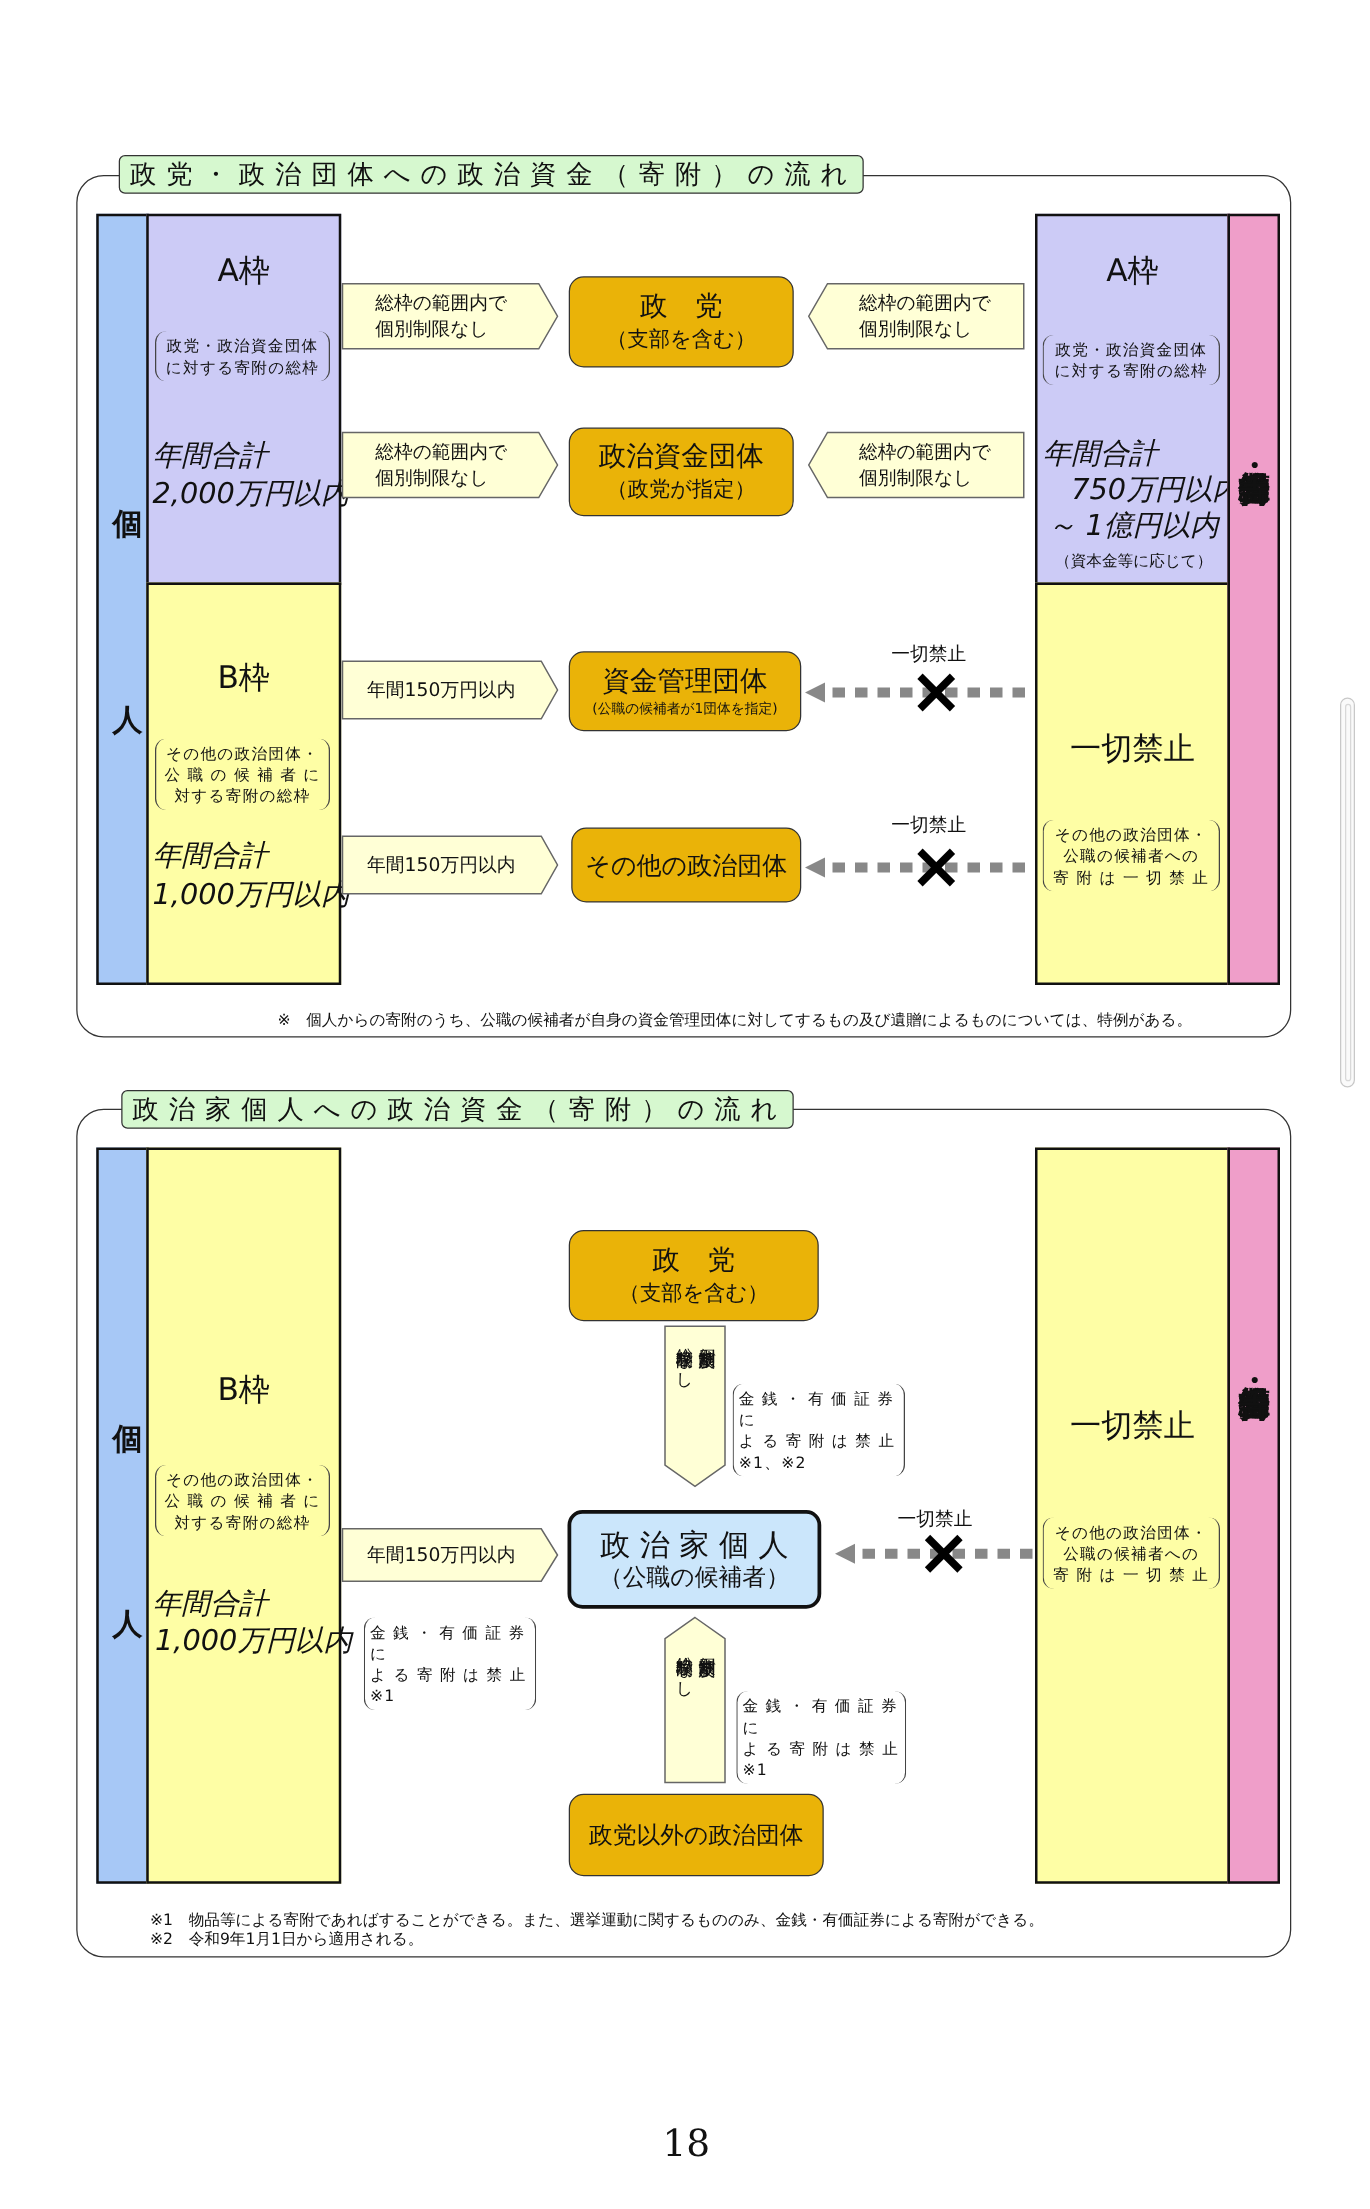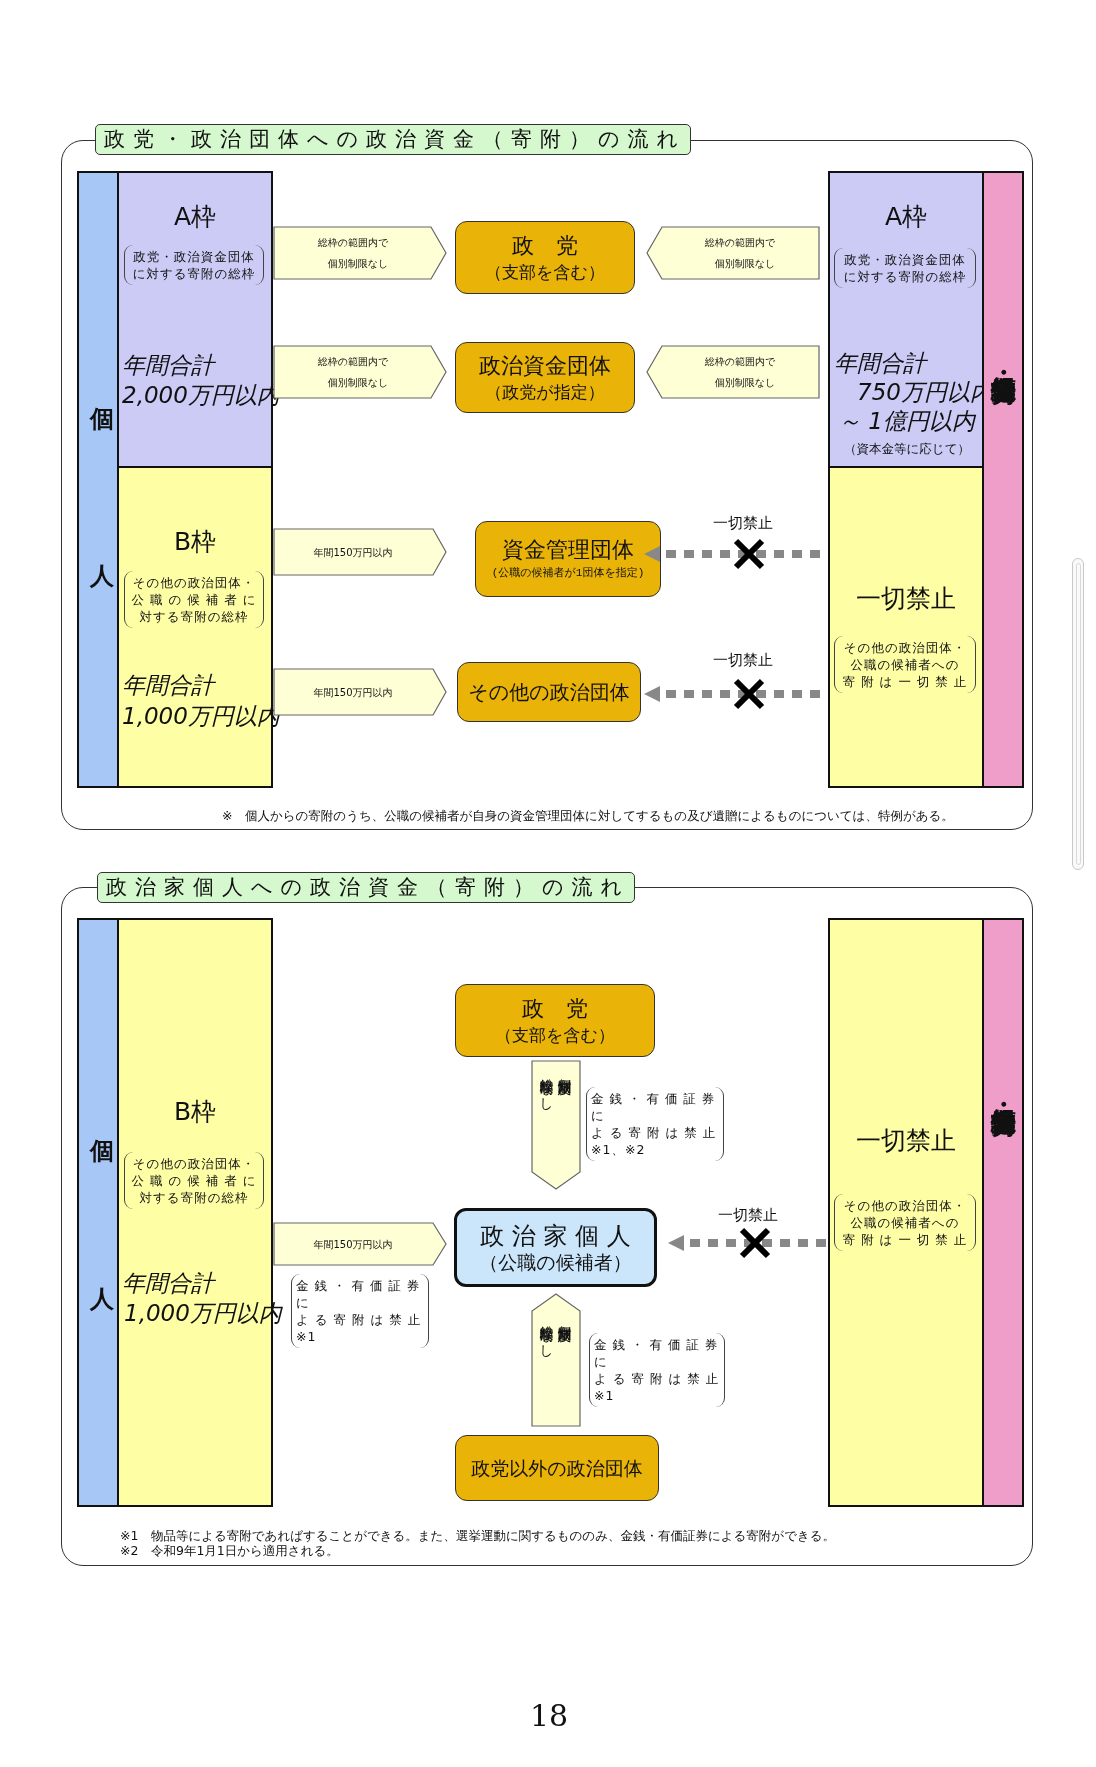--- a/index.html
+++ b/index.html
@@ -15,26 +15,26 @@
   .col-blue { background: #a7c8f6; }
   .col-purple { background: #cccbf6; }
   .col-yellow { background: #fefea5; }
   .col-pink { background: #ef9ec9; }
 
   .vtext { position: absolute; writing-mode: vertical-rl; text-orientation: upright; font-weight: bold; }
 
   .big { position: absolute; font-size: 25px; font-weight: 500; text-align: center; }
   .sum { position: absolute; font-size: 23px; font-weight: 500; line-height: 30px; white-space: nowrap; font-style: italic; }
   .bracket { position: absolute; border-left: 1.3px solid #444; border-right: 1.3px solid #444; border-radius: 9px;
-    font-size: 12.5px; line-height: 17px; padding: 3px 4px; text-align: center; letter-spacing: 1px; white-space: pre-line; background: transparent; }
+    font-size: 12.5px; line-height: 17px; padding: 3px 4px; text-align: center; letter-spacing: 1px; white-space: pre-line; background: transparent; margin-top: 20px; }
 
   .chev { position: absolute; }
   .chev svg { position: absolute; left: 0; top: 0; width: 100%; height: 100%; overflow: visible; }
   .chev .lbl { position: absolute; left: 0; top: 0; width: 100%; height: 100%; display: flex; flex-direction: column;
-    align-items: center; justify-content: center; font-size: 10px; line-height: 21px; text-align: right; white-space: pre-line; }
+    align-items: center; justify-content: center; font-size: 15px; line-height: 21px; text-align: left; white-space: pre-line; }
 
   .gbox { position: absolute; background: #eab308; border: 1.5px solid #333; border-radius: 12px; display: flex;
     flex-direction: column; align-items: center; justify-content: center; text-align: center; }
   .gbox .m { font-size: 22px; font-weight: 500; line-height: 28px; }
   .gbox .s { font-size: 17px; line-height: 24px; }
   .gbox .xs { font-size: 11px; line-height: 14px; }
   .bbox { background: #cbe6fb; border: 3px solid #111; }
 
   .dots { position: absolute; height: 16px; }
   .dots svg { width: 100%; height: 100%; overflow: visible; }
@@ -128,21 +128,21 @@
   <div class="lbl" style="padding-left:14px;">総枠の範囲内で
 個別制限なし</div>
 </div>
 
 <div class="chev" style="left:273px; top:528px; width:174px; height:48px;">
   <svg viewBox="0 0 174 48" preserveAspectRatio="none">
       <polygon points="1,1 160,1 173,24 160,47 1,47" fill="#ffffd6" stroke="#666" stroke-width="1.2"></polygon>
     </svg>
   <div class="lbl" style="padding-right:14px;">年間150万円以内</div>
 </div>
-<div class="gbox" style="left:475px; top:521px; width:186px; height:76px;font-family:Liberation Mono, monospace;">
+<div class="gbox" style="left:455px; top:521px; width:186px; height:64px;">
   <div class="m">資金管理団体</div>
   <div class="xs">(公職の候補者が1団体を指定)</div>
 </div>
 <div class="dots" style="left:644px; top:546px; width:182px;">
   <svg viewBox="0 0 182 16" preserveAspectRatio="none">
     <polygon points="0,8 16,0 16,16" fill="#888"></polygon>
     <rect x="22" y="4" width="10" height="8" fill="#888"></rect>
       <rect x="40" y="4" width="10" height="8" fill="#888"></rect>
     <rect x="58" y="4" width="10" height="8" fill="#888"></rect>
       <rect x="76" y="4" width="10" height="8" fill="#888"></rect>

